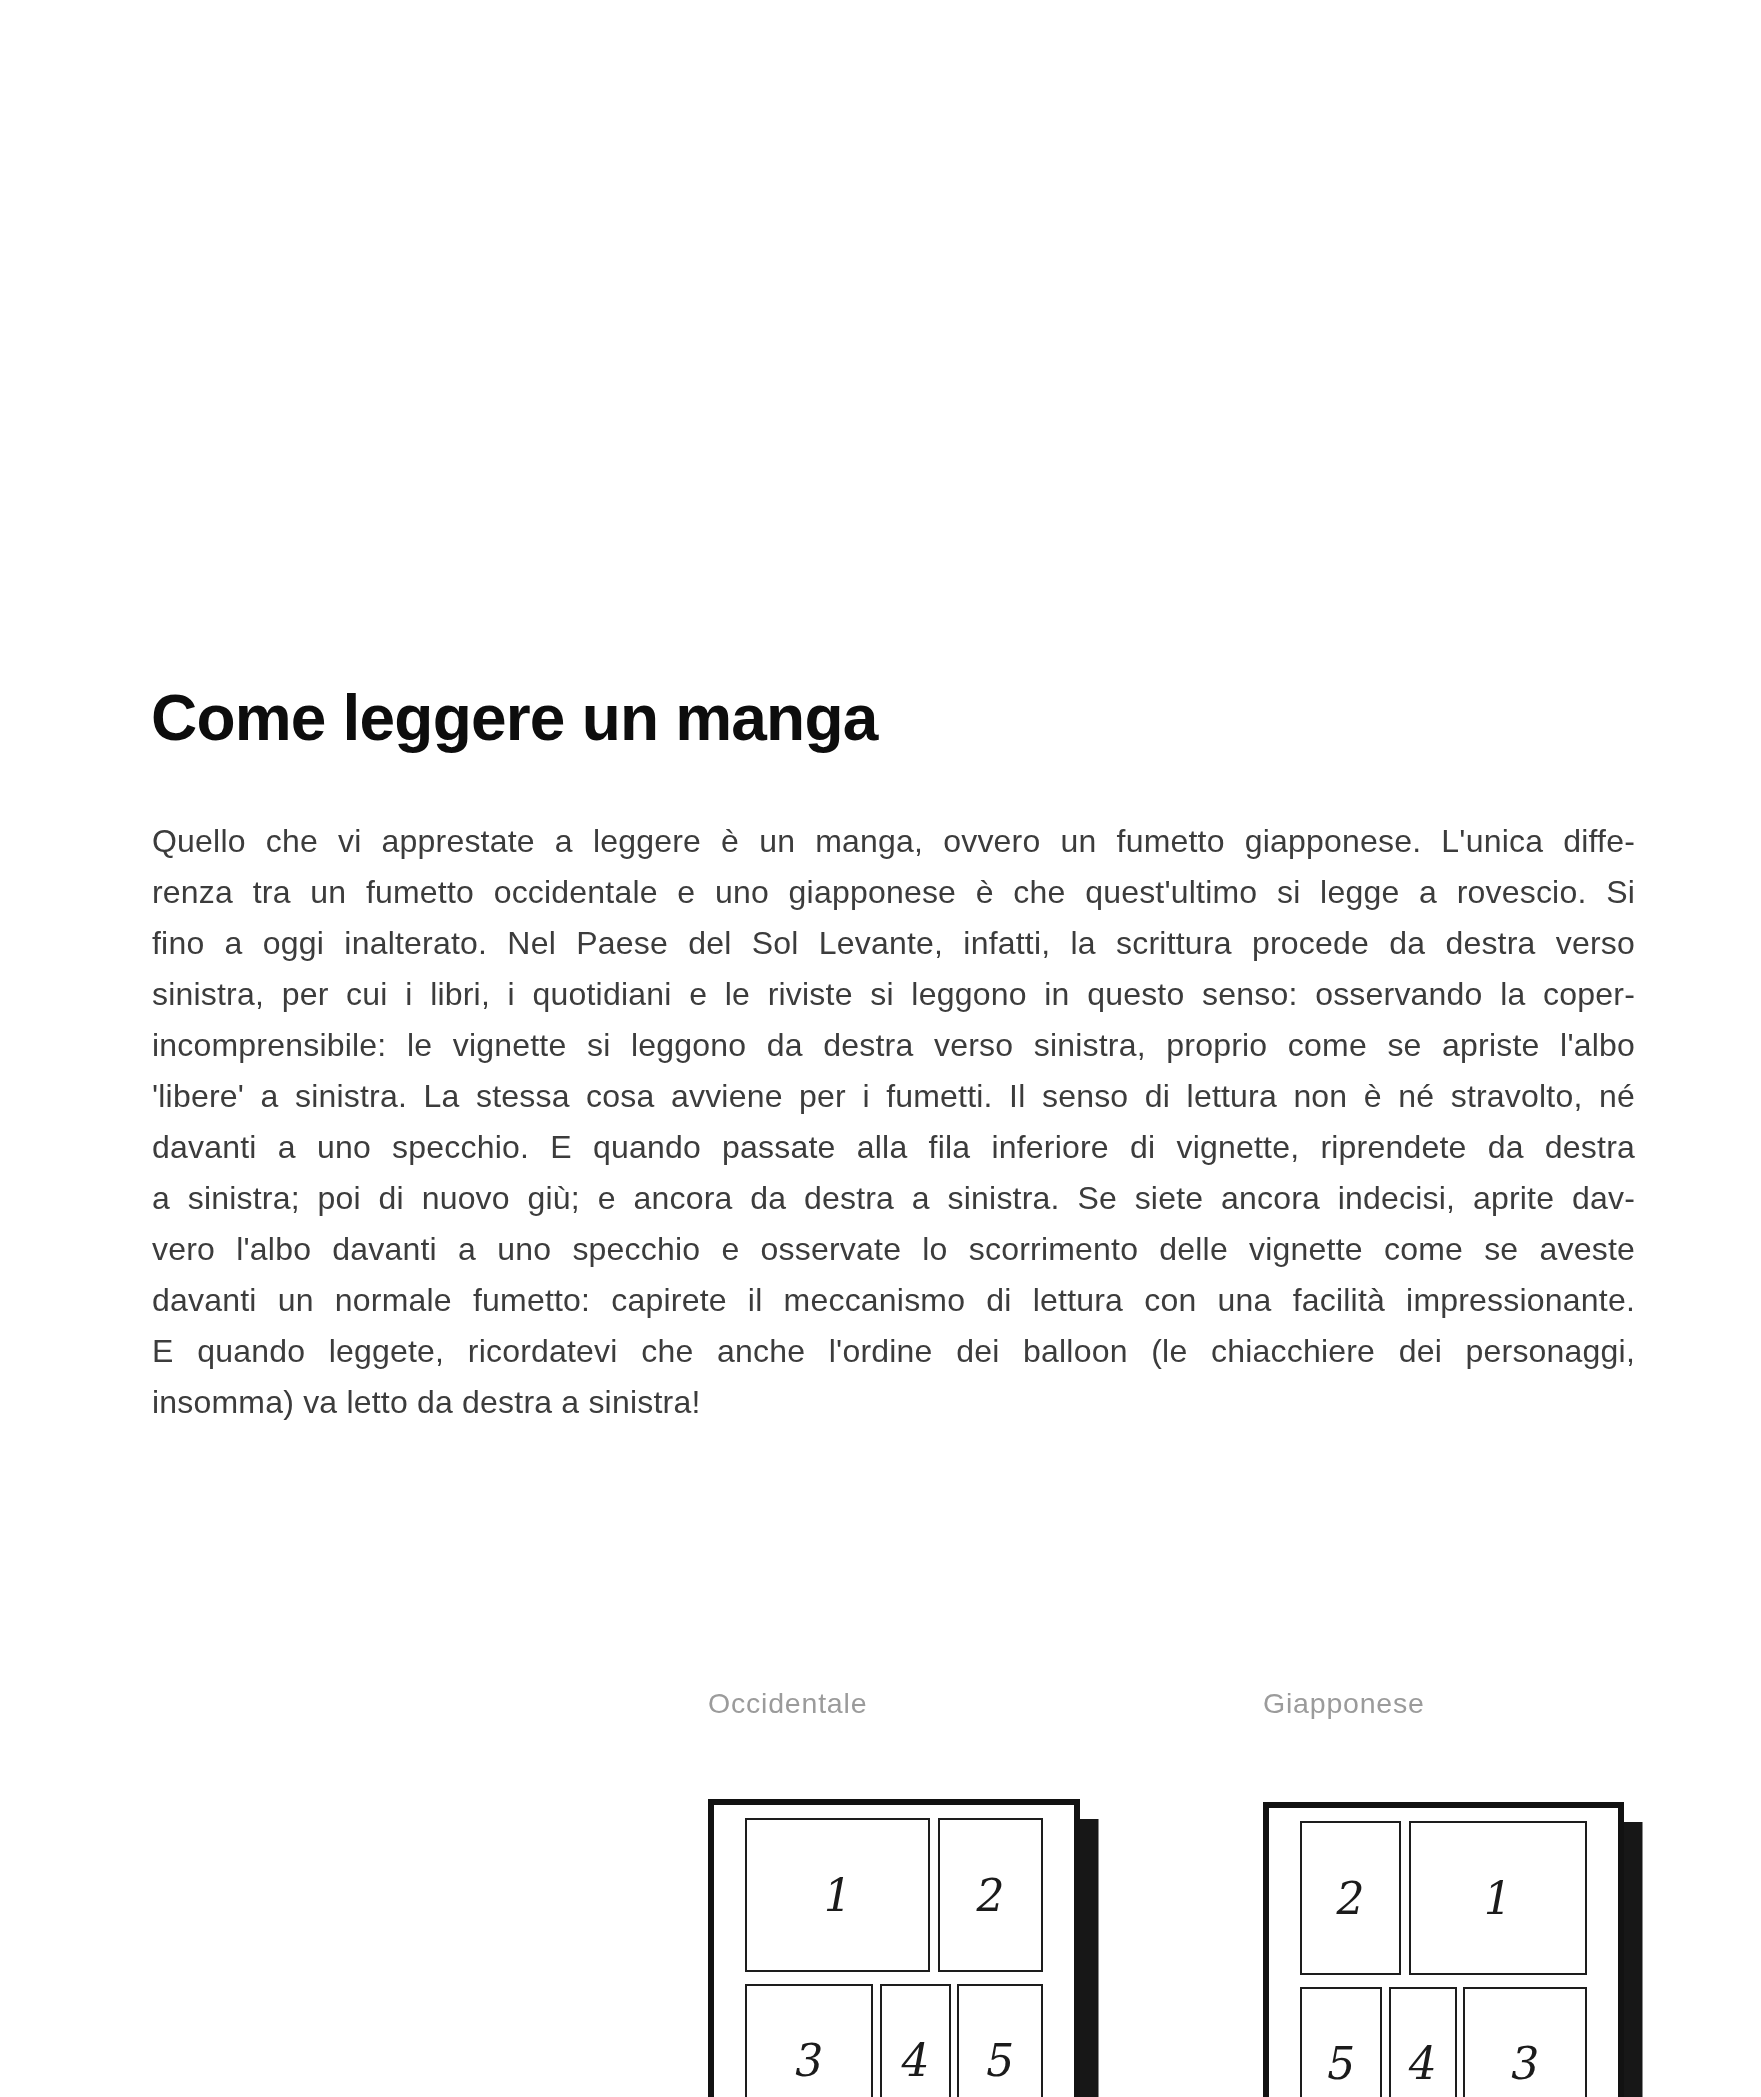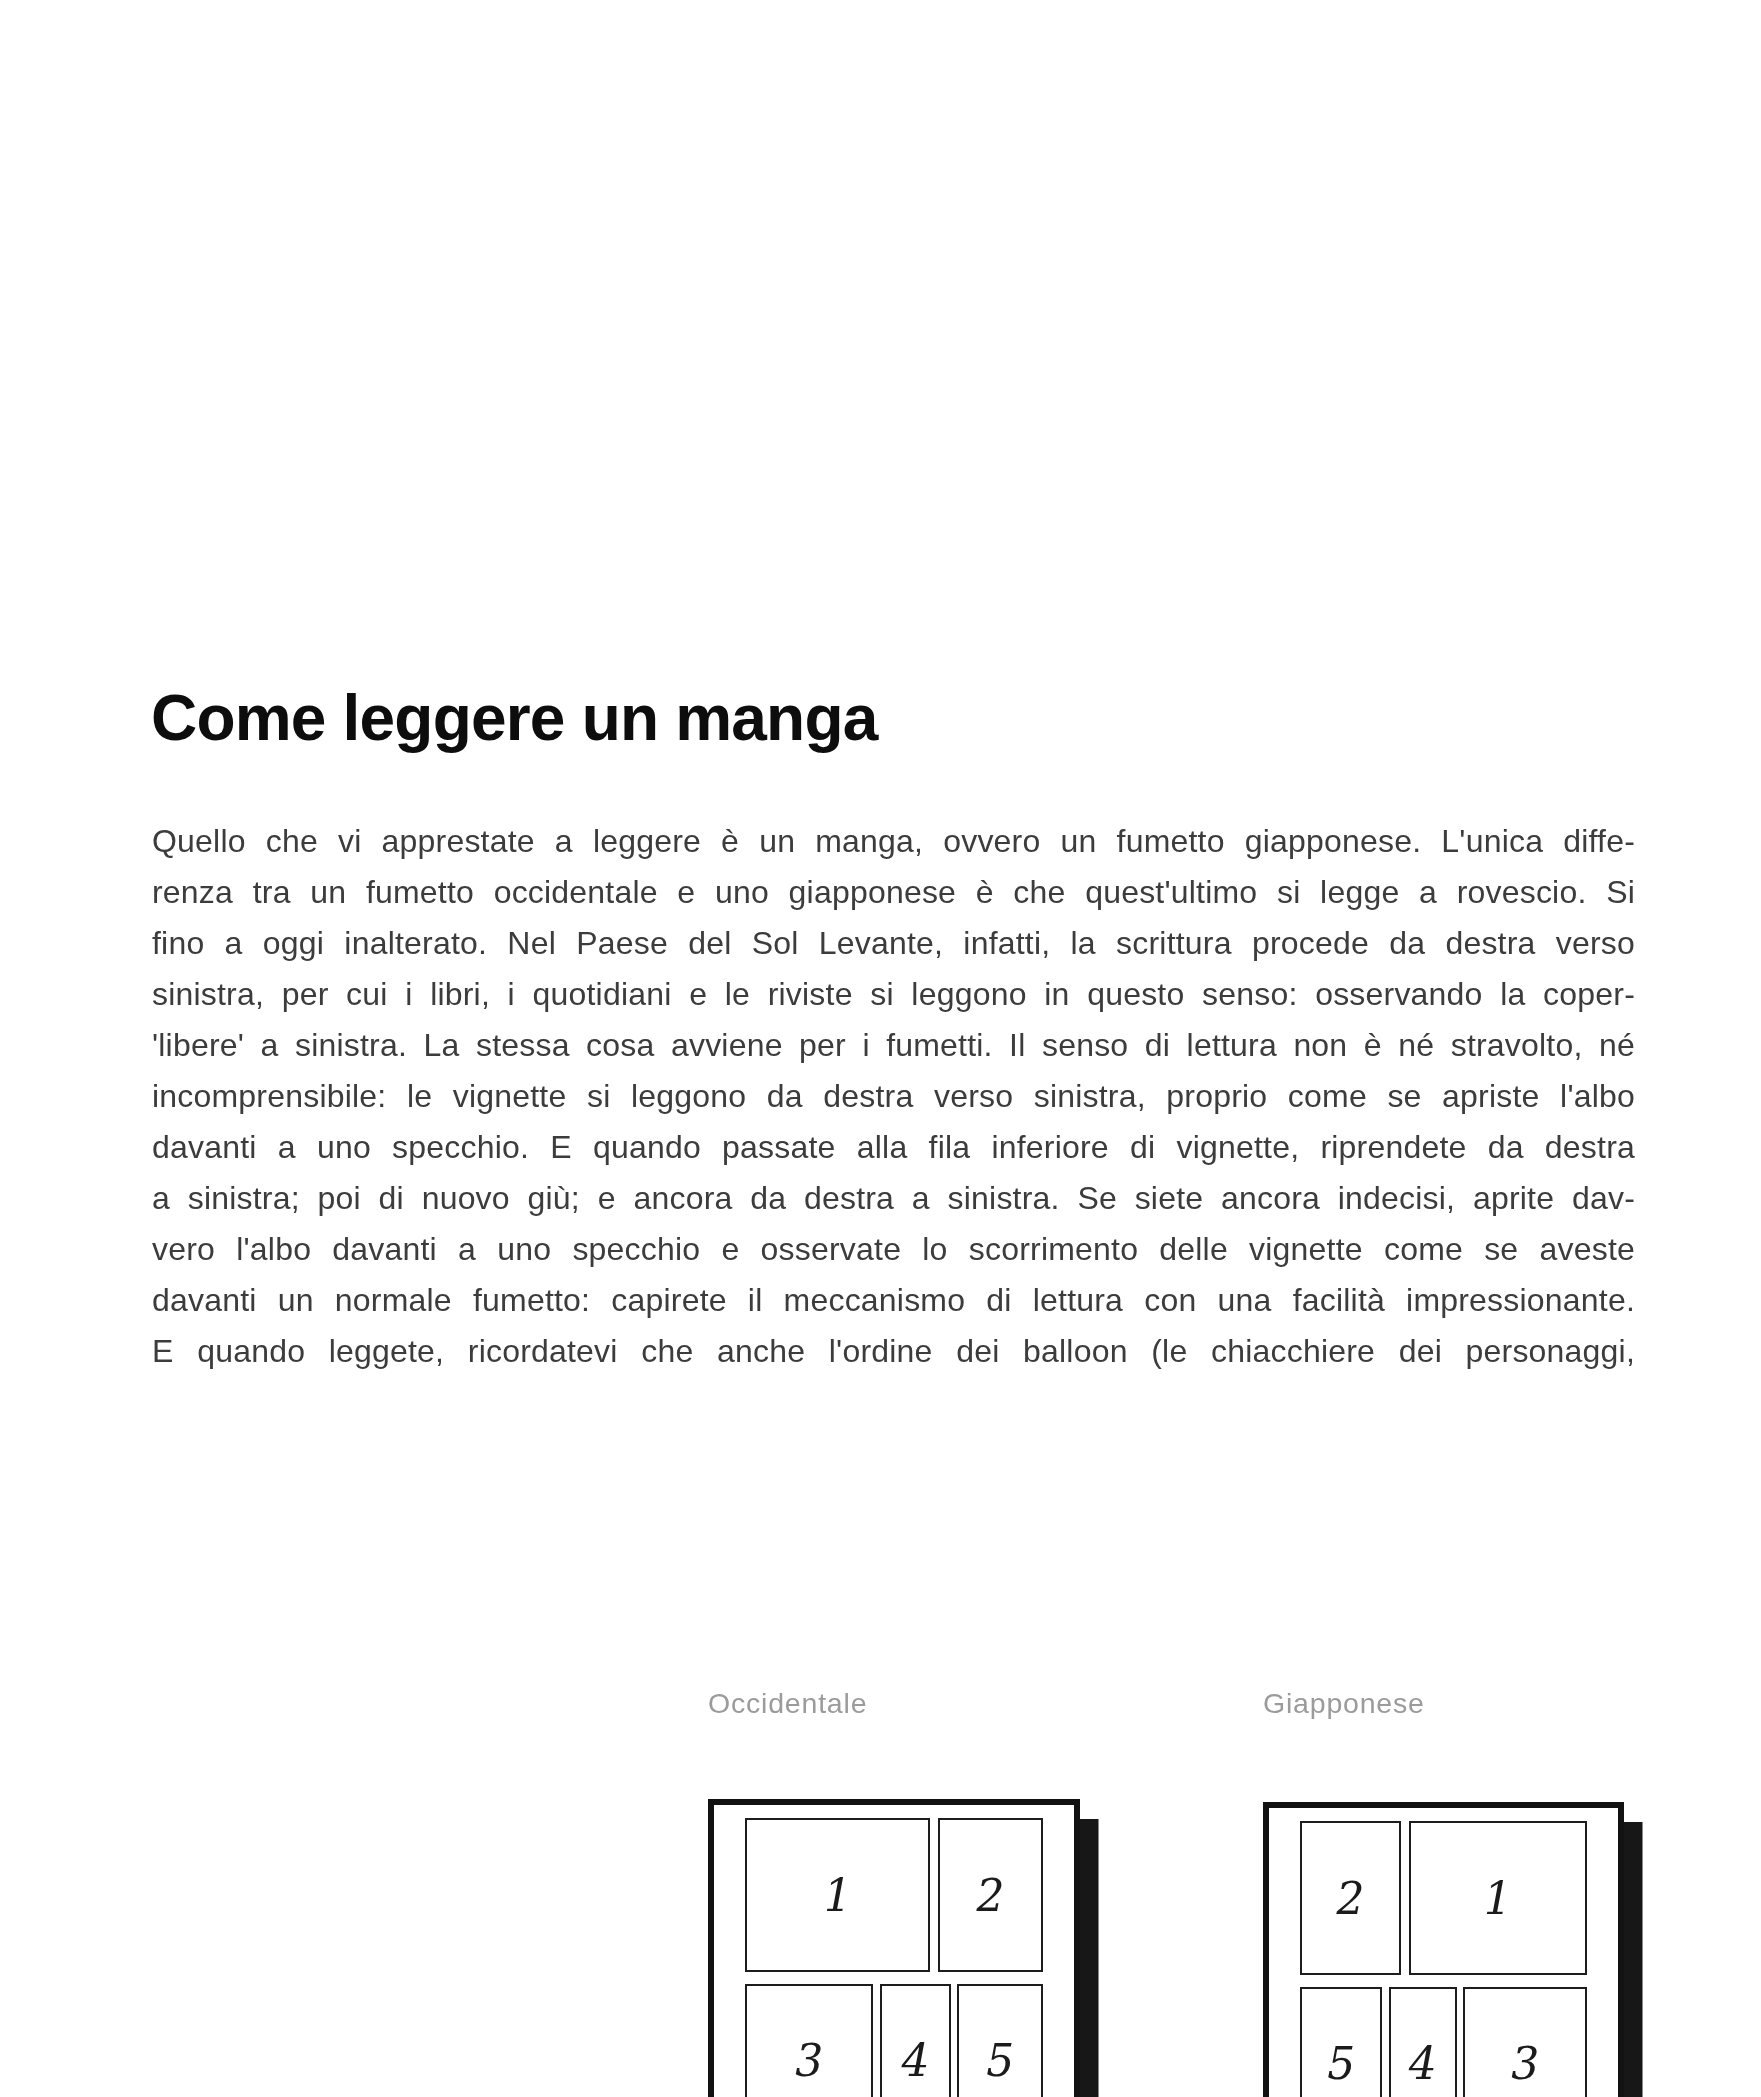--- a/index.html
+++ b/index.html
@@ -104,27 +104,28 @@
 </head>
 <body>
 
 <h1 class="title">Come leggere un manga</h1>
 
 <div class="article">
   <div class="line">Quello che vi apprestate a leggere è un manga, ovvero un fumetto giapponese. L'unica diffe-</div>
   <div class="line">renza tra un fumetto occidentale e uno giapponese è che quest'ultimo si legge a rovescio. Si</div>
   <div class="line">fino a oggi inalterato. Nel Paese del Sol Levante, infatti, la scrittura procede da destra verso</div>
   <div class="line">sinistra, per cui i libri, i quotidiani e le riviste si leggono in questo senso: osservando la coper-</div>
+  <div class="line">incomprensibile: le vignette si leggono da destra verso sinistra, proprio come se apriste l'albo</div>
   <div class="line">'libere' a sinistra. La stessa cosa avviene per i fumetti. Il senso di lettura non è né stravolto, né</div>
-  <div class="line">incomprensibile: le vignette si leggono da destra verso sinistra, proprio come se apriste l'albo</div>
   <div class="line">davanti a uno specchio. E quando passate alla fila inferiore di vignette, riprendete da destra</div>
   <div class="line">a sinistra; poi di nuovo giù; e ancora da destra a sinistra. Se siete ancora indecisi, aprite dav-</div>
   <div class="line">vero l'albo davanti a uno specchio e osservate lo scorrimento delle vignette come se aveste</div>
   <div class="line">davanti un normale fumetto: capirete il meccanismo di lettura con una facilità impressionante.</div>
   <div class="line">E quando leggete, ricordatevi che anche l'ordine dei balloon (le chiacchiere dei personaggi,</div>
+  <div class="line last">insomma) va letto da destra a sinistra!</div>
 </div>
 
 <div class="diagram-label west">Occidentale</div>
 <div class="diagram-label japan">Giapponese</div>
 
 <div class="comic-page west">
   <div class="panel-row">
     <div class="panel pw62">
         <span class="panel-number">1</span>
       </div>

